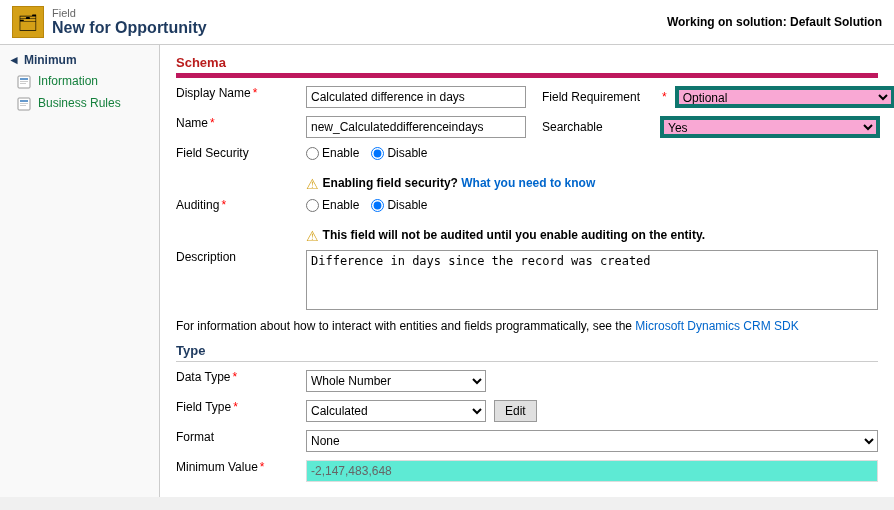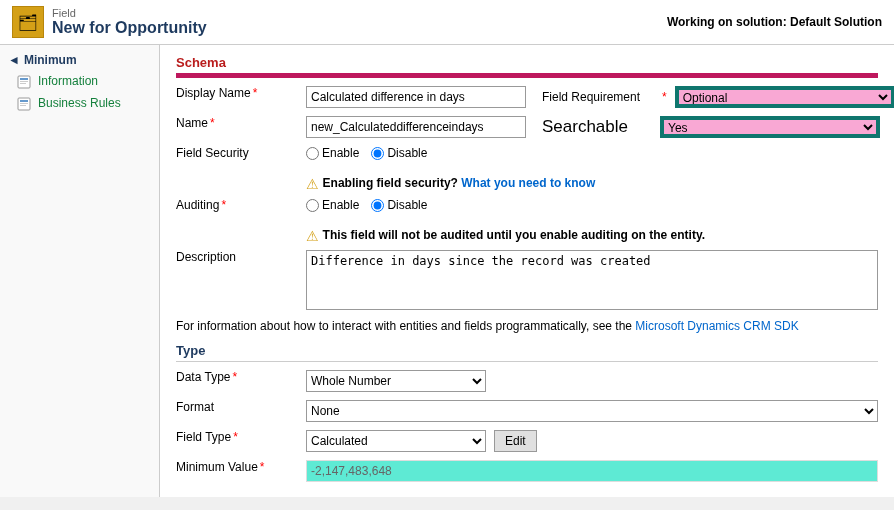--- a/index.html
+++ b/index.html
@@ -317,21 +317,21 @@
           </select>
         </div>
       </div>
 
       <div class="form-row">
         <div class="form-label">
           <span>Name</span><span class="required-star">*</span>
         </div>
         <div class="form-control-area">
           <input type="text" value="new_Calculateddifferenceindays" style="width: 220px;">
-          <span style="margin-left:8px;font-size:17px;min-width:110px;">Searchable</span>
+          <span style="margin-left:8px;font-size:12px;min-width:110px;">Searchable</span>
           <select class="searchable-select">
             <option>Yes</option>
             <option>No</option>
           </select>
         </div>
       </div>
 
       <div class="form-row">
         <div class="form-label">Field Security</div>
         <div class="form-control-area">
@@ -401,48 +401,48 @@
           <select class="dropdown dropdown-wide">
             <option>Whole Number</option>
             <option>Single Line of Text</option>
             <option>Two Options</option>
             <option>Date and Time</option>
           </select>
         </div>
       </div>
 
       <div class="form-row">
+        <div class="form-label">
+          <span>Field Type</span><span class="required-star">*</span>
+        </div>
+        <div class="form-control-area">
+          <select class="dropdown dropdown-wide">
+            <option>Calculated</option>
+            <option>Simple</option>
+            <option>Rollup</option>
+          </select>
+          <button class="edit-button">Edit</button>
+        </div>
+      </div>
+
+      <div class="form-row">
         <div class="form-label">Format</div>
         <div class="form-control-area" style="flex:1;">
           <select class="dropdown" style="flex:1;width:100%;">
             <option>None</option>
             <option>Duration</option>
             <option>Time Zone</option>
             <option>Language</option>
             <option>Locale</option>
           </select>
         </div>
       </div>
 
       <div class="form-row">
         <div class="form-label">
-          <span>Field Type</span><span class="required-star">*</span>
-        </div>
-        <div class="form-control-area">
-          <select class="dropdown dropdown-wide">
-            <option>Calculated</option>
-            <option>Simple</option>
-            <option>Rollup</option>
-          </select>
-          <button class="edit-button">Edit</button>
-        </div>
-      </div>
-
-      <div class="form-row">
-        <div class="form-label">
           <span>Minimum Value</span><span class="required-star">*</span>
         </div>
         <div class="form-control-area">
           <div class="readonly-field">-2,147,483,648</div>
         </div>
       </div>
 
     </div>
   </div>
 </div>

